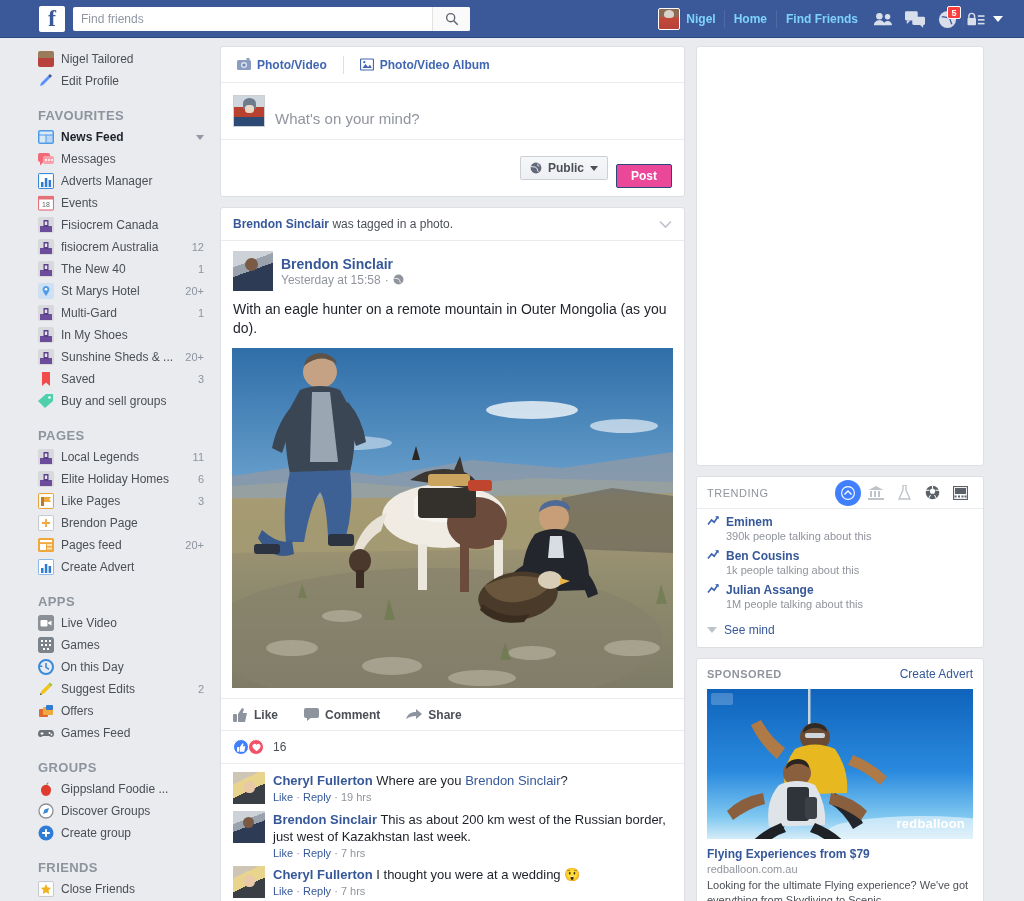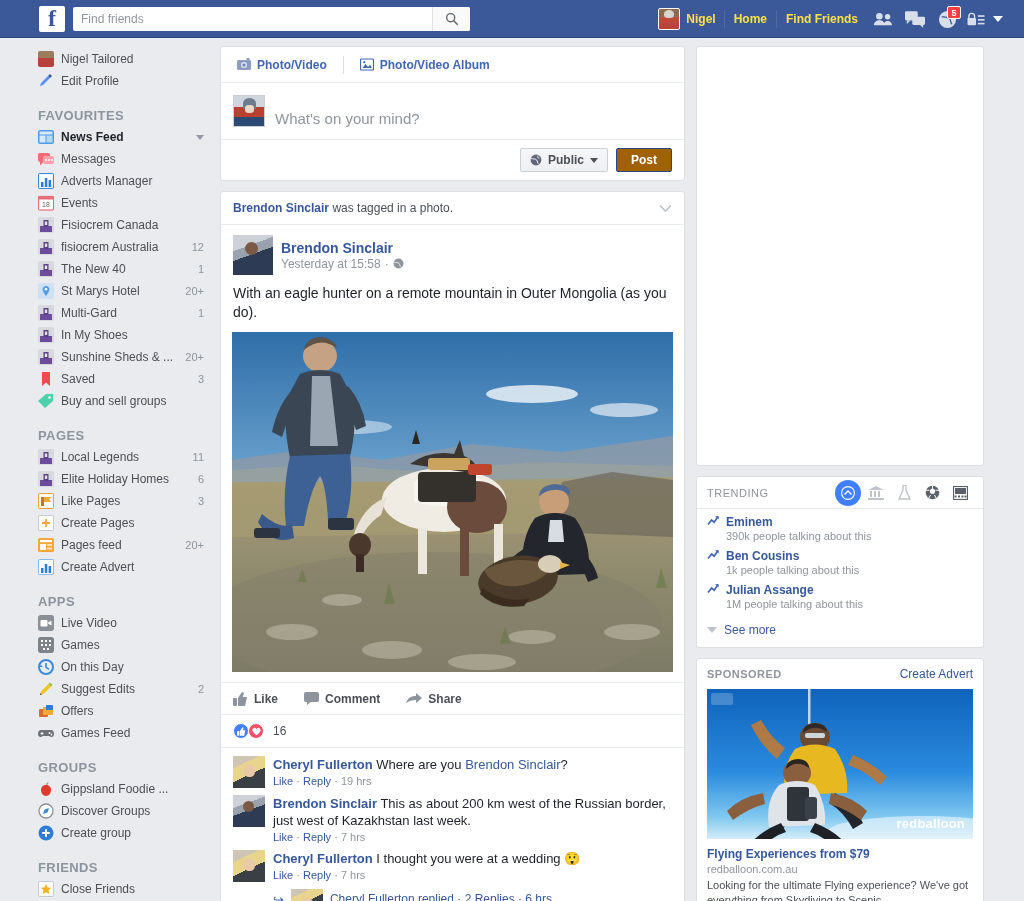--- a/index.html
+++ b/index.html
@@ -50,21 +50,21 @@
   .nav-avatar {
     width: 22px; height: 22px; border-radius: 2px;
     background: linear-gradient(#8c6b52 40%, #c24a3a 41%, #b8413c 100%);
     border: 1px solid #fff; overflow: hidden; position: relative;
   }
   .nav-avatar::after {
     content:""; position:absolute; left:5px; top:1px; width:10px; height:8px;
     border-radius: 50% 50% 40% 40%; background:#d8d3cd;
   }
   .nav-link {
-    color: #fde047; font-size: 12px; font-weight: bold; padding: 0 9px;
+    color: #7dd3fc; font-size: 12px; font-weight: bold; padding: 0 9px;
     height: 28px; line-height: 28px; cursor: pointer; white-space: nowrap;
   }
   .nav-sep { width: 1px; height: 18px; background: #4f6aa3; }
   .nav-icon {
     width: 32px; height: 28px; display: flex; align-items: center;
     justify-content: center; cursor: pointer; position: relative;
   }
   .badge {
     position: absolute; top: 1px; right: 2px; min-width: 14px; height: 13px;
     background: #fa3e3e; color: #fff; font-size: 9px; font-weight: bold;
@@ -142,23 +142,24 @@
     gap: 8px; padding: 8px 12px; border-top: 1px solid #e9ebee;
   }
   .privacy-btn {
     display: flex; align-items: center; gap: 6px; height: 24px;
     padding: 0 9px; border: 1px solid #ccd0d5; border-radius: 2px;
     background: linear-gradient(#f6f7f9, #edeff3); font-size: 12px;
     font-weight: bold; color: #4b4f56; cursor: pointer;
   }
   .post-btn {
     height: 24px; padding: 0 14px; border: 1px solid #29487d;
-    border-radius: 2px; background: #a16207; color: #fff;
+    border-radius: 2px; background: #ec4899; color: #fff;
     font-size: 12px; font-weight: bold; cursor: pointer;
     font-family: "Liberation Sans", sans-serif;
+    margin-top: 16px;
   }
   
   .post { margin-top: 10px; }
   .post-head {
     display: flex; align-items: center; padding: 9px 12px;
     border-bottom: 1px solid #e9ebee; font-size: 12px; color: #4b4f56;
   }
   .name-link { color: #365899; font-weight: bold; cursor: pointer; }
   .chev {
     margin-left: auto; color: #90949c; font-size: 14px; cursor: pointer;
@@ -539,21 +540,21 @@
           <span class="sb-label">Like Pages</span>
           <span class="sb-count">3</span>
         </div>
         <div class="sb-row">
           <span class="sb-ico">
             <svg width="16" height="16" viewBox="0 0 16 16">
               <rect x="0.5" y="0.5" width="15" height="15" fill="#fff" stroke="#c6cad1" stroke-width="1.2"></rect>
               <path d="M8 4v8M4 8h8" stroke="#f0a83d" stroke-width="1.8"></path>
             </svg>
           </span>
-          <span class="sb-label">Create Pages</span>
+          <span class="sb-label">Brendon Page</span>
         </div>
         <div class="sb-row">
           <span class="sb-ico">
             <svg width="16" height="16" viewBox="0 0 16 16">
               <rect x="0" y="1" width="16" height="14" rx="1.5" fill="#f0a83d"></rect>
               <rect x="2" y="3" width="12" height="2.2" fill="#fff"></rect>
               <rect x="2" y="7" width="6" height="6" fill="#fff"></rect>
               <rect x="9" y="7" width="5" height="2" fill="#fde3bb"></rect>
               <rect x="9" y="10.5" width="5" height="2" fill="#fde3bb"></rect>
             </svg>
@@ -1008,21 +1009,21 @@
                 <path d="M1 9.5L4.6 5l2.6 2.2L11 1.5" stroke="#4267b2" stroke-width="1.7" fill="none"></path>
                 <path d="M8 1.2h3.6v3.4z" fill="#4267b2"></path>
               </svg>
             </span>
             <span><span class="trend-name">Julian Assange</span><div class="trend-sub">1M people talking about this</div></span>
           </div>
         </div>
       <div class="trend-list" style="padding-top:0">
         <div class="see-more">
           <span class="caret-down" style="border-top-color:#bec3c9"></span>
-          <span>See more</span>
+          <span>See mind</span>
         </div>
       </div>
     </div>
 
     <div class="card sponsored">
       <div class="sp-head">
         <span class="sp-title">SPONSORED</span>
         <span class="sp-link">Create Advert</span>
       </div>
       <div class="sp-img">

